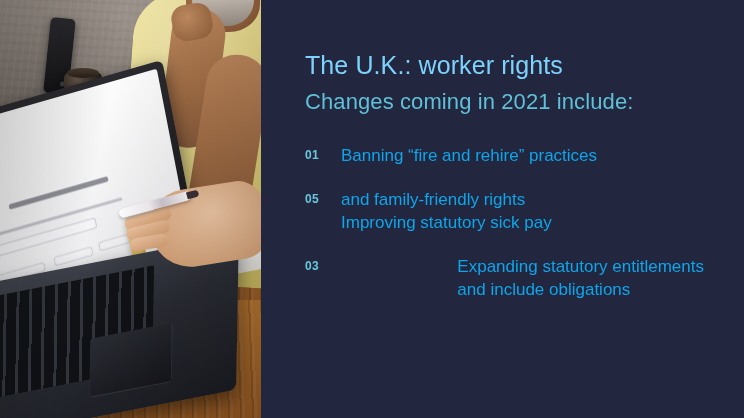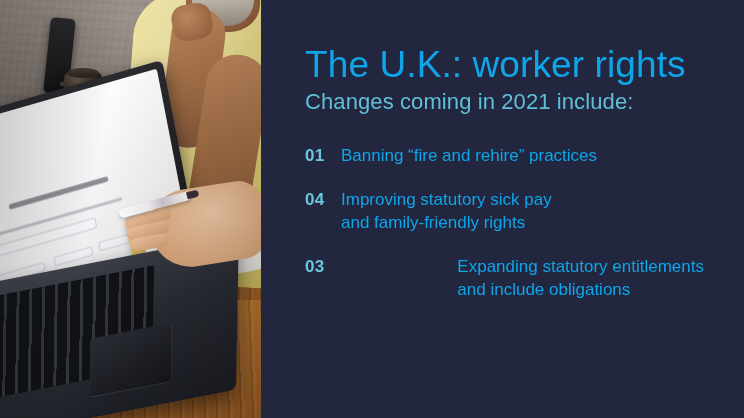--- a/index.html
+++ b/index.html
@@ -210,32 +210,32 @@
     position:absolute; inset:0;
     background:linear-gradient(100deg, rgba(0,0,0,.22) 0%, rgba(0,0,0,0) 38%, rgba(0,0,0,.14) 100%);
     pointer-events:none;
   }
 
   
   .panel {
     flex:1; position:relative; background:#22263f; padding:45px 40px 0 44px;
   }
   .title {
-    color:#0ea5e9; font-size:37px; line-height:40px;
+    color:#7dd3fc; font-size:25px; line-height:40px;
     font-weight:400; letter-spacing:.1px; white-space:nowrap;
   }
   .subtitle {
     color:#5fc0d8; font-size:22px; line-height:28px;
     font-weight:400; margin-top:3px; letter-spacing:.1px; white-space:nowrap;
   }
   .list { margin-top:28px; }
   .item { display:flex; align-items:flex-start; margin-bottom:21px; }
   .item:last-child { margin-bottom:16px;justify-content:space-between; }
   .num {
-    color:#69c6dc; font-size:17px; line-height:23px; font-weight:700;
+    color:#69c6dc; font-size:12px; line-height:23px; font-weight:700;
     width:36px; flex:0 0 36px; letter-spacing:.4px;
   }
   .lines { color:#0ea5e9; font-size:17px; line-height:23px; font-weight:400; }
   .lines .ln { display:block; white-space:nowrap; }
 </style>
 </head>
 <body>
 
 <div class="slide">
 
@@ -295,24 +295,24 @@
     <div class="list">
 
       <div class="item">
         <div class="num">01</div>
         <div class="lines">
           <span class="ln">Banning “fire and rehire” practices</span>
         </div>
       </div>
 
       <div class="item">
-        <div class="num">04</div>
+        <div class="num">05</div>
         <div class="lines">
+          <span class="ln">and family-friendly rights</span>
           <span class="ln">Improving statutory sick pay</span>
-          <span class="ln">and family-friendly rights</span>
         </div>
       </div>
 
       <div class="item">
         <div class="num">03</div>
         <div class="lines">
           <span class="ln">Expanding statutory entitlements</span>
           <span class="ln">and include obligations</span>
         </div>
       </div>

